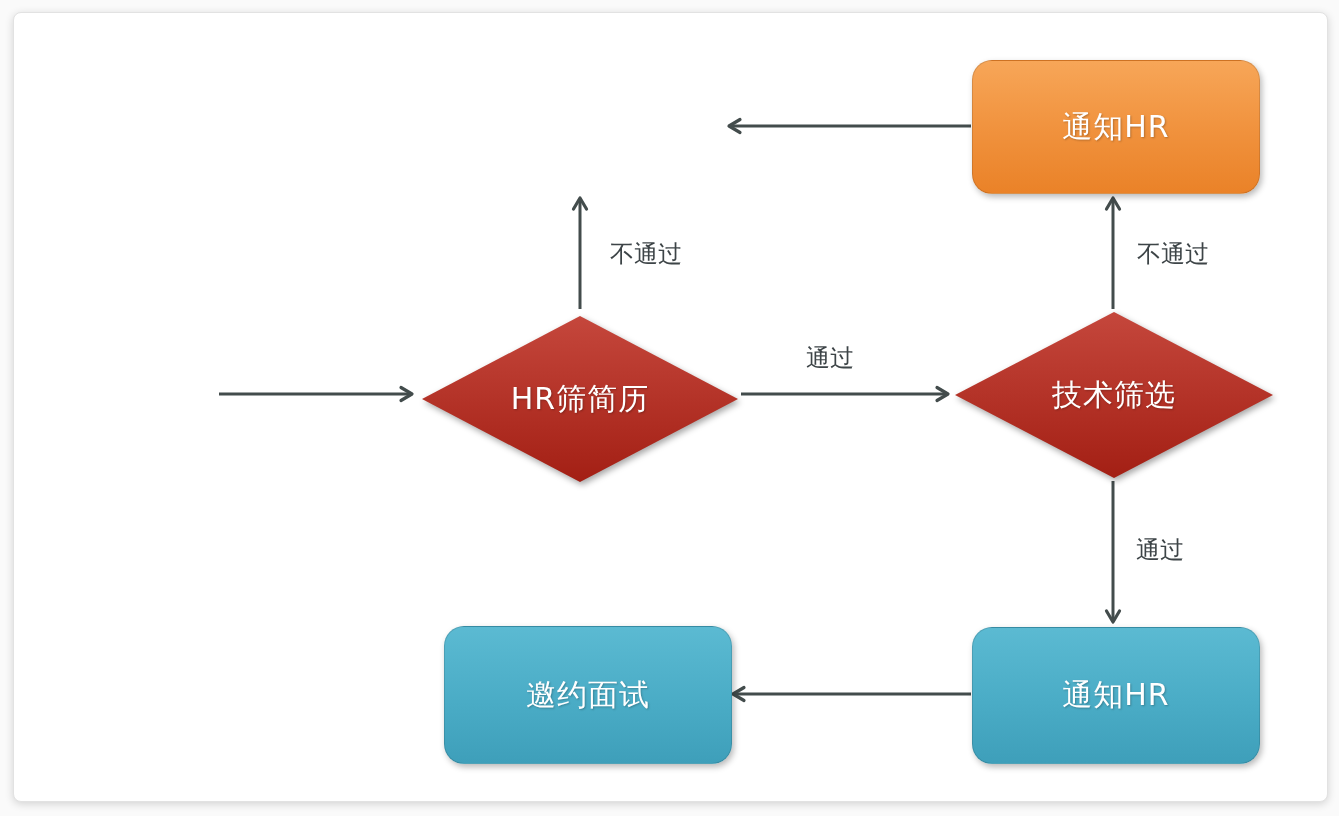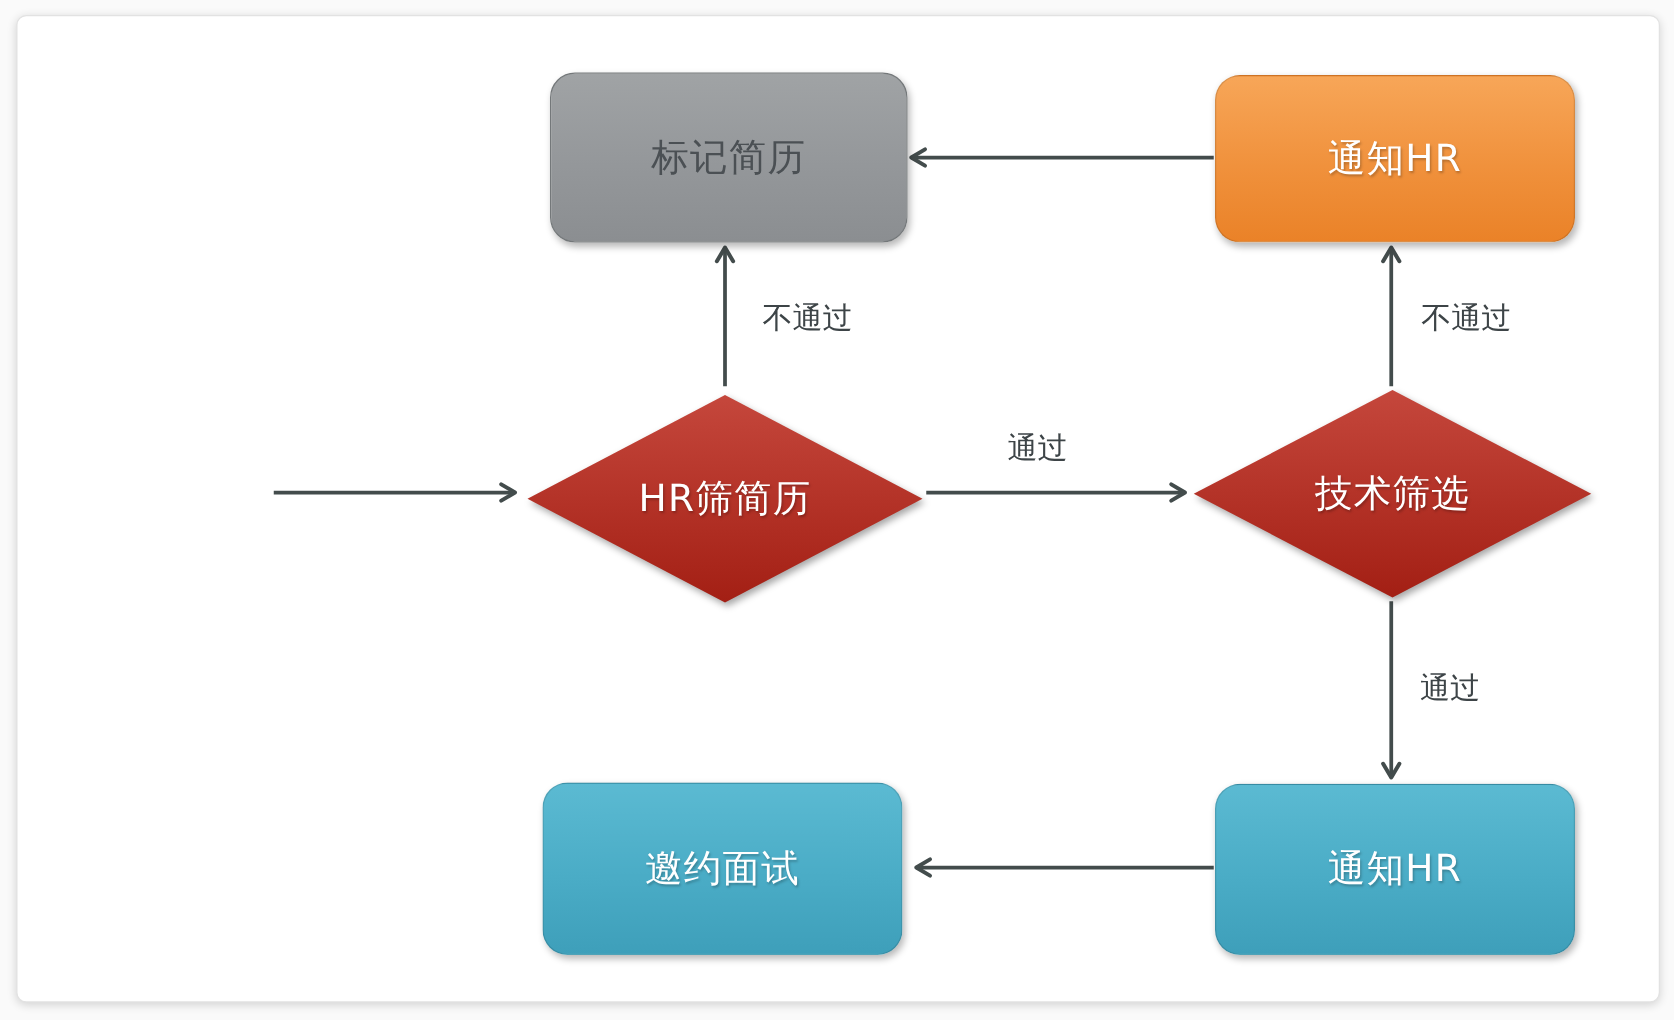--- a/index.html
+++ b/index.html
@@ -112,23 +112,20 @@
       <line x1="580" y1="309" x2="580" y2="198" marker-end="url(#arrowhead)"></line>
       <line x1="741" y1="394" x2="948" y2="394" marker-end="url(#arrowhead)"></line>
       <line x1="1113" y1="309" x2="1113" y2="198" marker-end="url(#arrowhead)"></line>
       <line x1="971" y1="126" x2="729" y2="126" marker-end="url(#arrowhead)"></line>
       <line x1="1113" y1="481" x2="1113" y2="622" marker-end="url(#arrowhead)"></line>
       <line x1="971" y1="694" x2="733" y2="694" marker-end="url(#arrowhead)"></line>
     </g>
   </svg>
 
 
-  <div class="node proc proc-gray" style="left:440px; top:58px; width:284px; height:134px;">
-    <span class="nlabel">标记简历</span>
-  </div>
 
   <div class="node proc proc-orange" style="left:972px; top:60px; width:286px; height:132px;">
     <span class="nlabel white-text">通知HR</span>
   </div>
 
   <div class="node diamond" style="left:420px; top:314px; width:320px; height:170px;">
     <svg viewBox="0 0 320 170" preserveAspectRatio="none">
       <defs>
         <linearGradient id="gradRed1" x1="0" y1="0" x2="0" y2="1">
           <stop offset="0" stop-color="#c5473c"></stop>
@@ -146,21 +143,21 @@
         <linearGradient id="gradRed2" x1="0" y1="0" x2="0" y2="1">
           <stop offset="0" stop-color="#c5473c"></stop>
           <stop offset="1" stop-color="#a31f14"></stop>
         </linearGradient>
       </defs>
       <polygon points="161,2 320,85 161,168 2,85" fill="url(#gradRed2)"></polygon>
     </svg>
     <span class="nlabel white-text">技术筛选</span>
   </div>
 
-  <div class="node proc proc-blue" style="left:434px; top:626px; width:286px; height:136px;">
+  <div class="node proc proc-blue" style="left:444px; top:626px; width:286px; height:136px;">
     <span class="nlabel white-text">邀约面试</span>
   </div>
 
   <div class="node proc proc-blue" style="left:972px; top:627px; width:286px; height:135px;">
     <span class="nlabel white-text">通知HR</span>
   </div>
 
   <div class="edge-label" style="left:596px; top:238px;">不通过</div>
   <div class="edge-label" style="left:792px; top:342px;">通过</div>
   <div class="edge-label" style="left:1123px; top:238px;">不通过</div>

